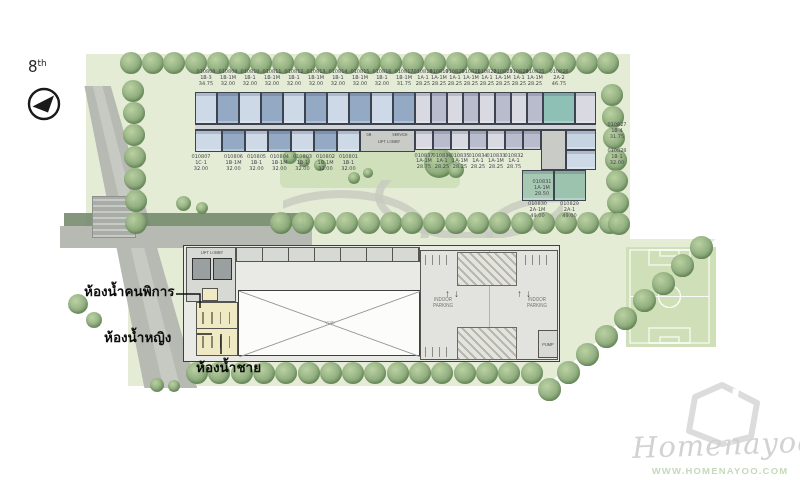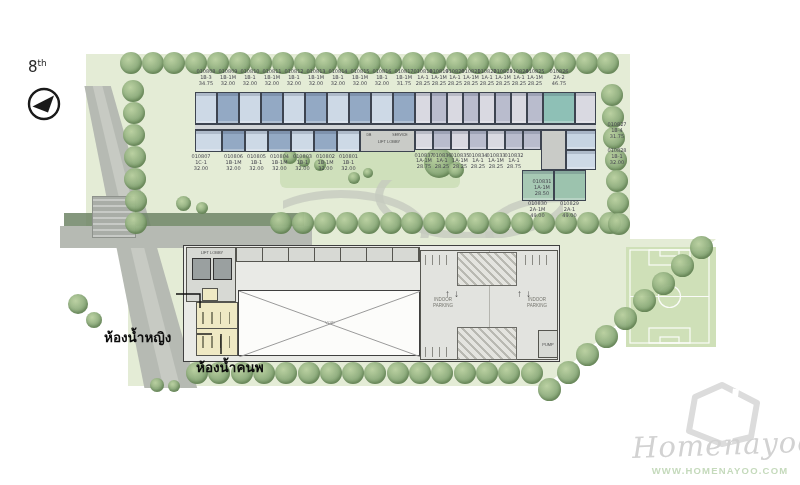--- a/index.html
+++ b/index.html
@@ -456,22 +456,23 @@
   </div>
 
   <div class="floor-ind">
     <span>8</span><sup style="font-size:9px;">th</sup>
   </div>
   <svg class="abs" style="left:26px;top:86px;" width="36" height="36" viewBox="0 0 36 36">
     <circle cx="18" cy="18" r="15" fill="none" stroke="#1a1a1a" stroke-width="2.4"></circle>
     <path d="M6.5,20.5 L28,9.5 L22,26.5 Z" fill="#1a1a1a"></path>
   </svg>
 
+  <div class="thai-label" style="left:84px;top:280px;">ห้องน้ำคนพิการ</div>
   <div class="thai-label" style="left:104px;top:326px;">ห้องน้ำหญิง</div>
-  <div class="thai-label" style="left:196px;top:356px;">ห้องน้ำคนพ</div>
+  <div class="thai-label" style="left:196px;top:356px;">ห้องน้ำชาย</div>
   <svg class="abs" style="left:0;top:0;pointer-events:none;" width="800" height="485" viewBox="0 0 800 485">
     <g stroke="#111" stroke-width="1.4" fill="none">
       <polyline points="176,294 200,294 200,308"></polyline>
       <polyline points="197,334 212,334"></polyline>
       <polyline points="221,354 221,334"></polyline>
     </g>
   </svg>
 
   <svg class="abs" style="left:678px;top:381px;" width="88" height="66" viewBox="0 0 88 66">
     <polygon points="44,4 79,22 73,56 44,63 11,50 17,16" fill="none" stroke="#dcdcdc" stroke-width="6" stroke-linejoin="round"></polygon>

